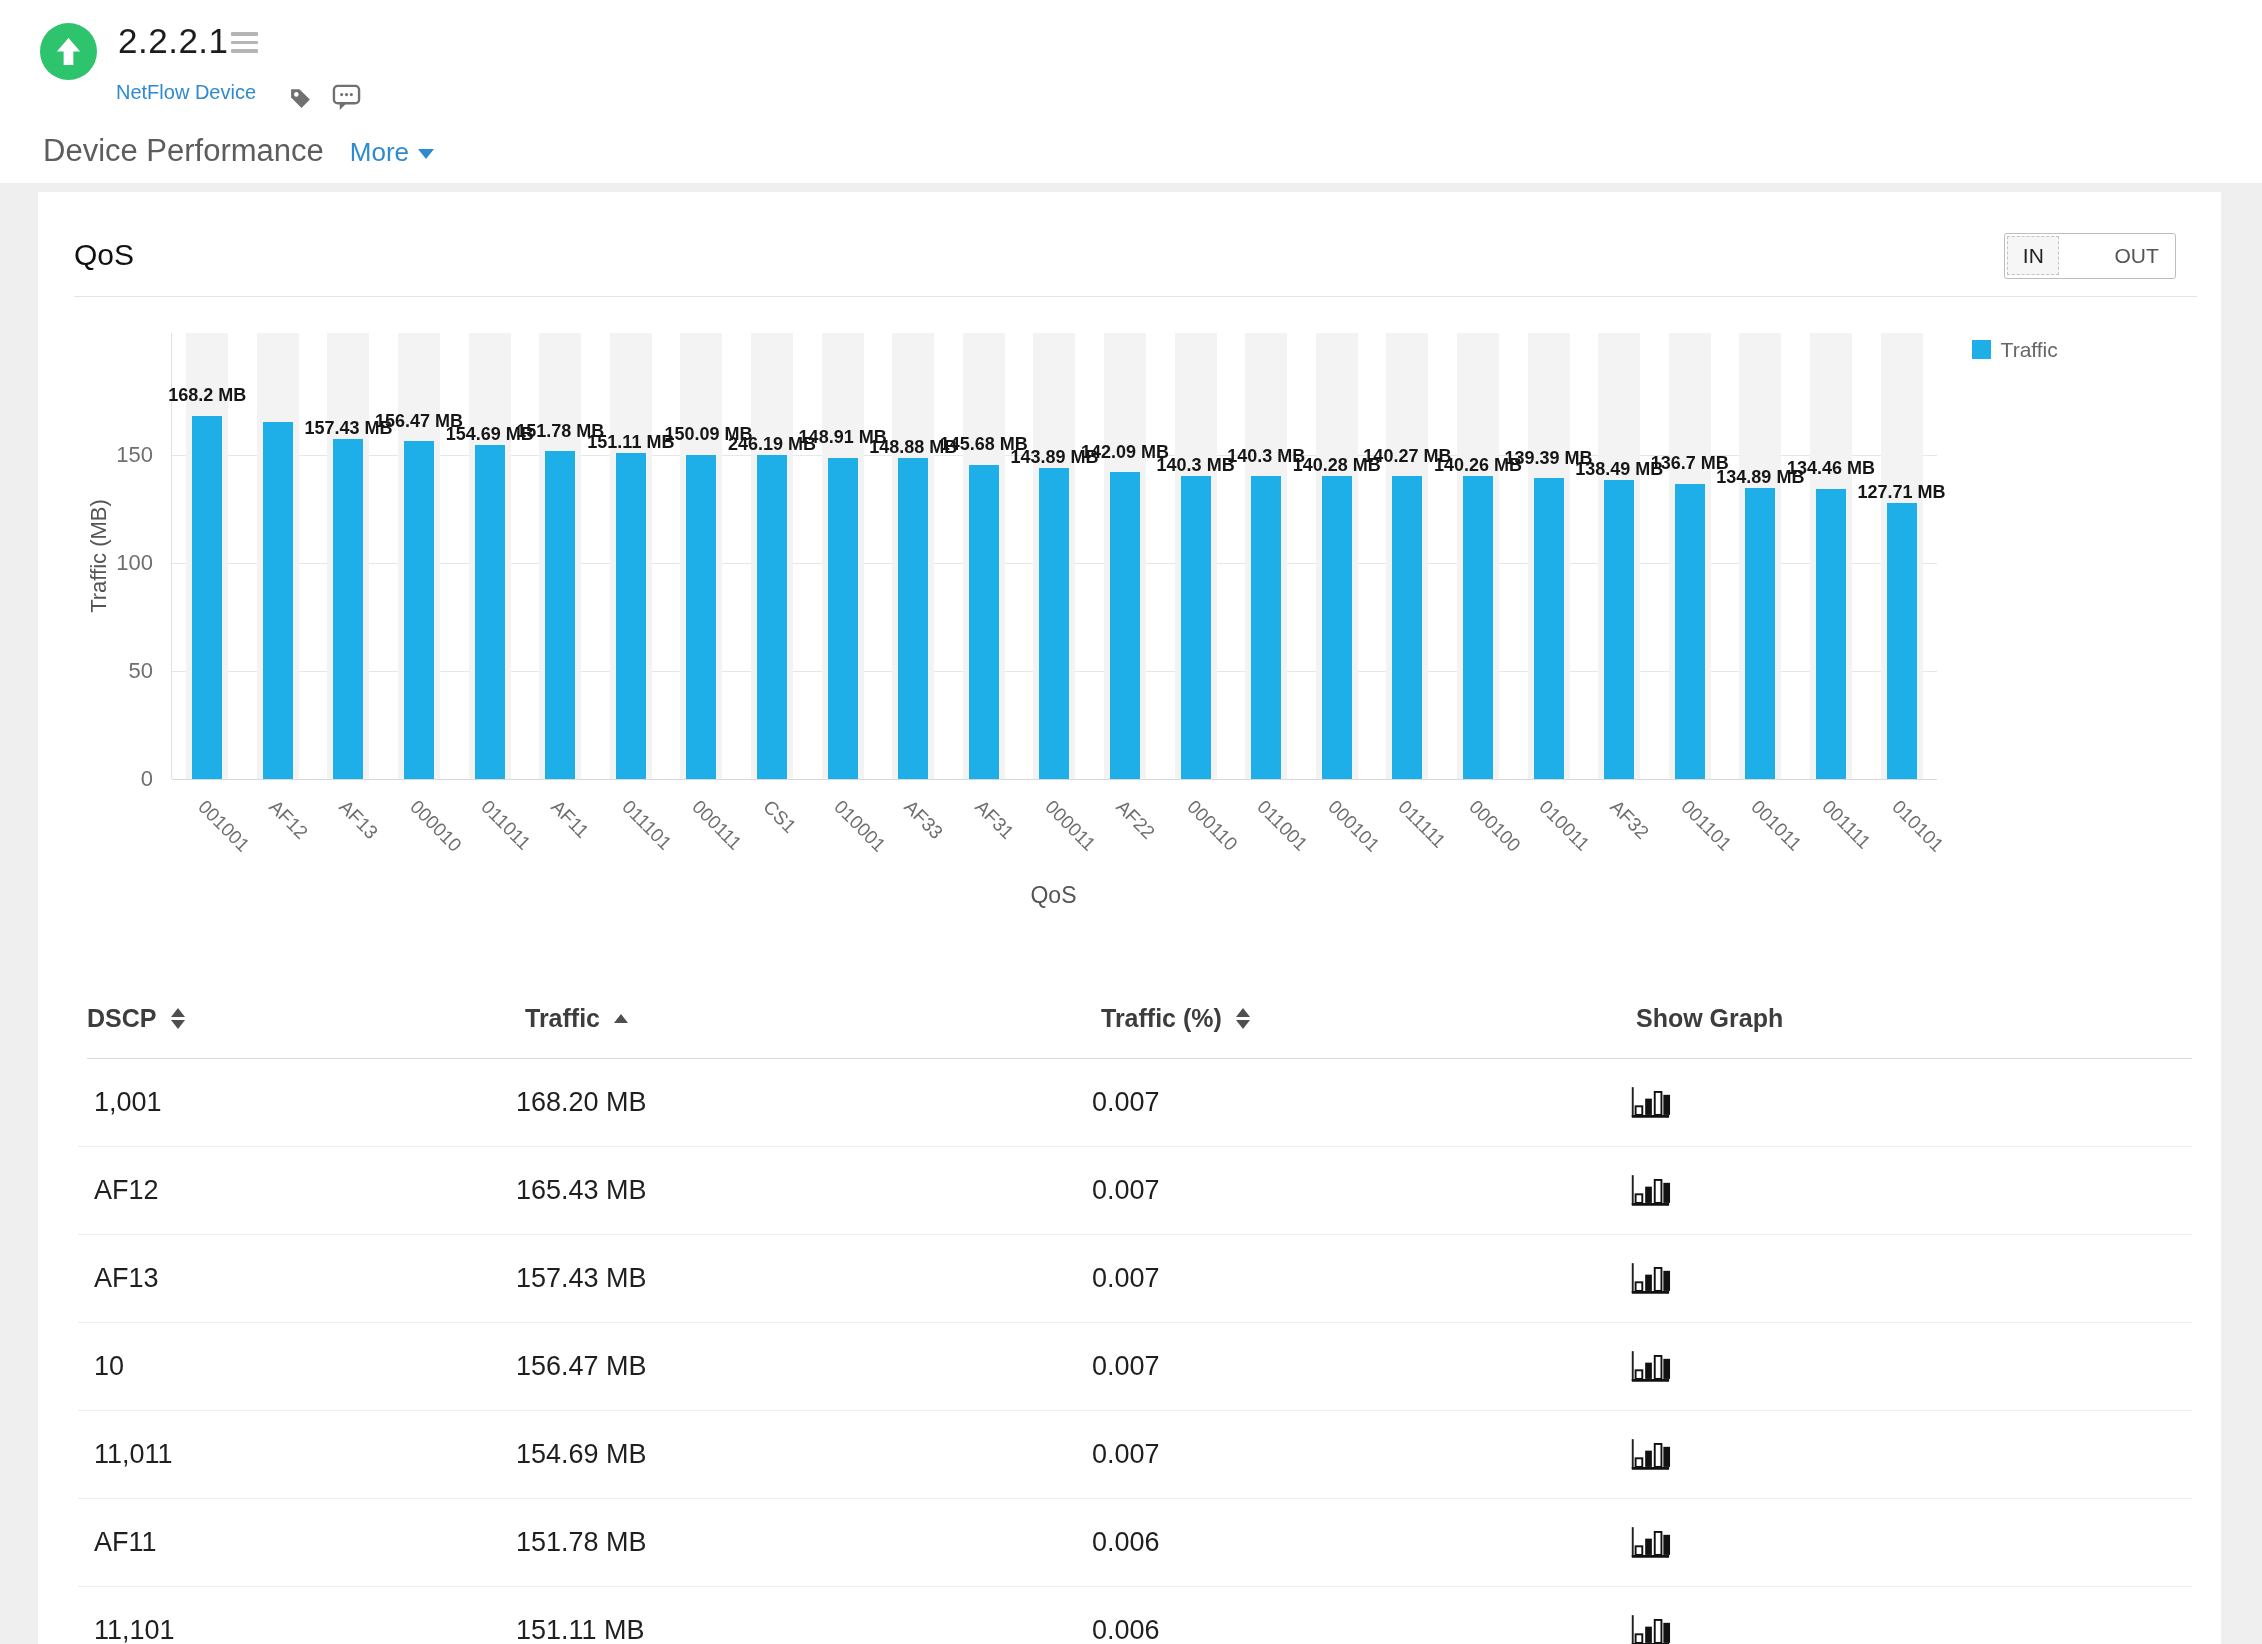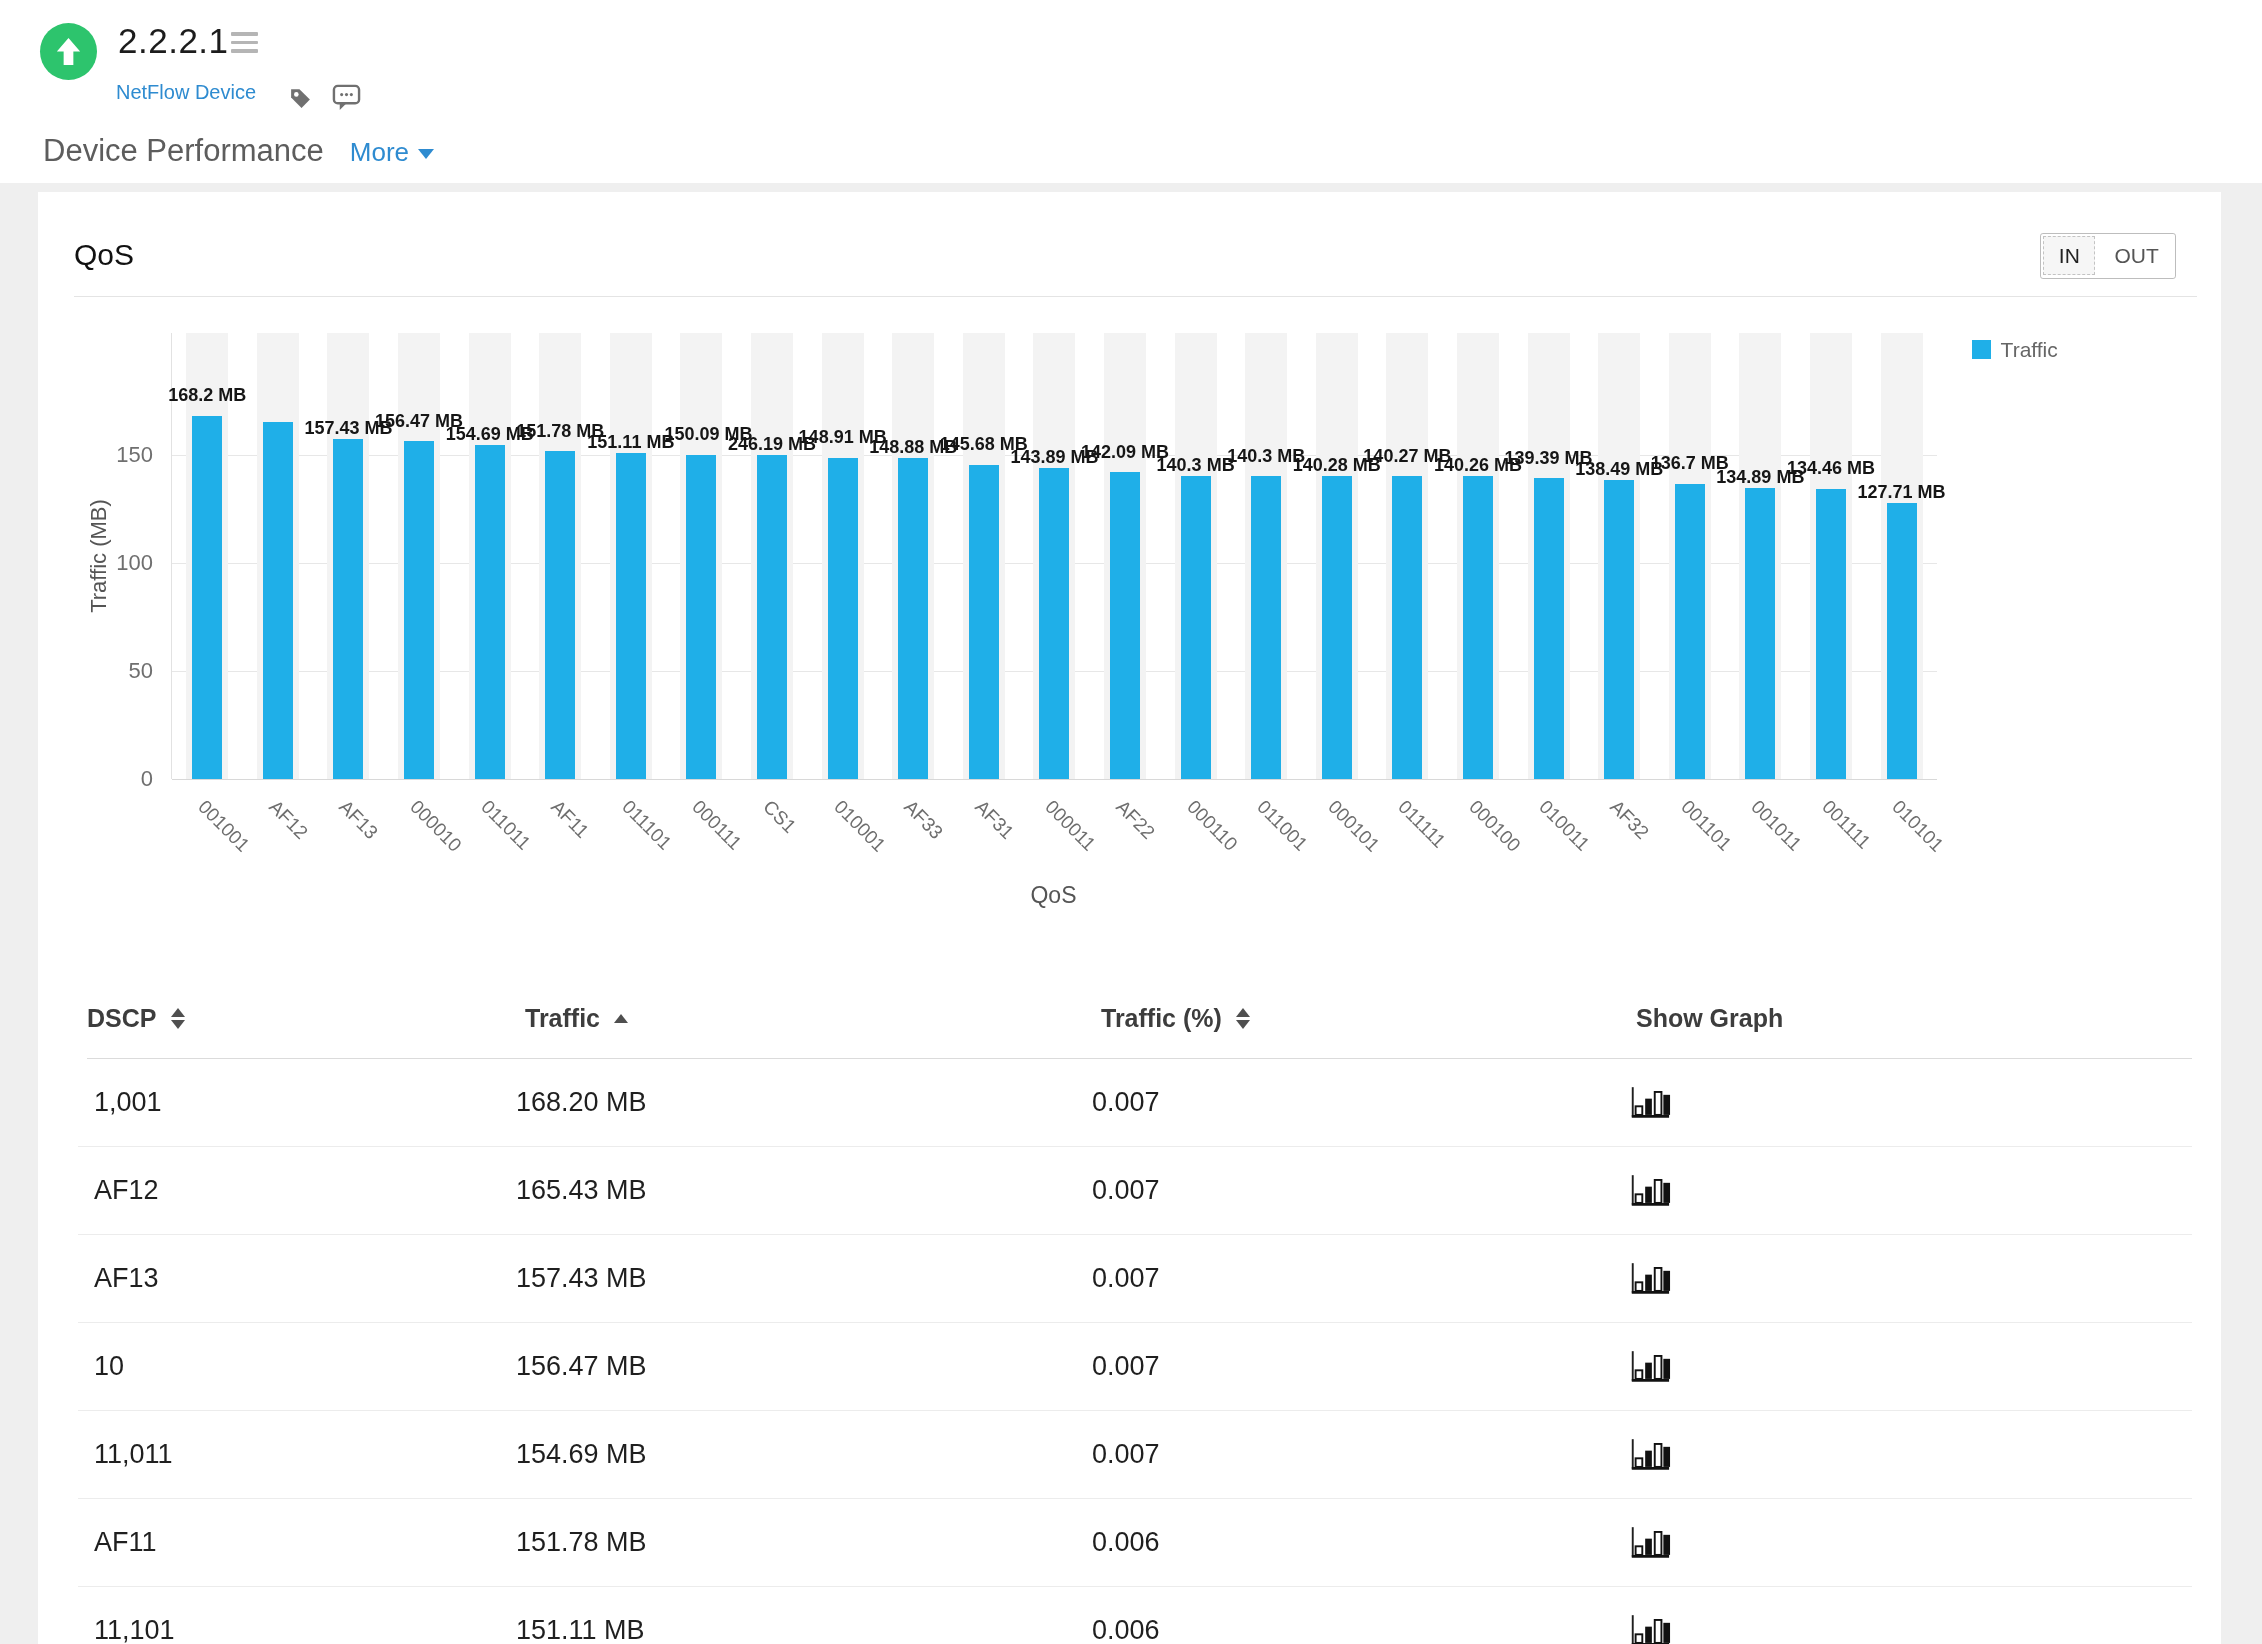--- a/index.html
+++ b/index.html
@@ -23,21 +23,21 @@
   .nav{position:absolute;left:43px;top:133px;display:flex;gap:26px;align-items:baseline;}
   .nav-tab{font-size:31px;color:#5d5d5d;cursor:pointer;position:relative;padding-bottom:21px;white-space:nowrap;}
   .nav-tab.active{color:#111;font-weight:700;}
   .nav-tab.active::after{content:"";position:absolute;left:-1.9px;right:-1.9px;bottom:0;height:5.8px;background:#b1b1b1;}
   .nav-more{font-size:26px;color:#2e8bd0;cursor:pointer;display:flex;align-items:center;gap:8.6px;white-space:nowrap;}
   .nav-more .tri{width:0;height:0;border-left:8.6px solid transparent;border-right:8.6px solid transparent;border-top:10.6px solid #2e8bd0;margin-top:3.8px;}
   
   .content{position:absolute;top:183px;left:0;right:0;bottom:0;background:#efefef;}
   .card{position:absolute;left:38px;top:8.6px;width:2183px;bottom:-38px;background:#ffffff;}
   .panel-title{position:absolute;left:36px;top:46px;font-size:30px;color:#111;}
-  .io-toggle{position:absolute;right:45px;top:41px;height:46px;display:flex;align-items:stretch;border:1px solid #bdbdbd;border-radius:2.9px;background:#fff;box-sizing:border-box;}
+  .io-toggle{position:absolute;right:45px;top:41px;height:46px;display:flex;align-items:stretch;border:1px solid #bdbdbd;border-radius:2.9px;background:#fff;box-sizing:border-box;gap:36px;}
   .io-in{margin:2.9px;padding:0 14.4px;display:flex;align-items:center;background:#f6f6f6;border:1px dashed #c3c3c3;font-size:21px;color:#222;cursor:pointer;}
   .io-out{padding:0 16.3px;display:flex;align-items:center;font-size:21px;color:#555;cursor:pointer;}
   .panel-divider{position:absolute;left:36px;right:24px;top:104px;height:1px;background:#e4e4e4;}
   
   .chart-box{position:absolute;left:0;right:0;top:125px;height:615px;}
   .legend{position:absolute;left:1934px;top:21px;display:flex;align-items:center;gap:9.6px;}
   .legend-swatch{width:19px;height:19px;background:#1fafe8;}
   .legend-label{font-size:21px;color:#666;}
   .y-axis-title{position:absolute;left:61px;top:239px;transform:translate(-50%,-50%) rotate(-90deg);font-size:22px;color:#555;white-space:nowrap;}
   .plot{position:absolute;left:133px;top:16.3px;width:1765px;height:446px;border-left:1px solid #e2e2e2;}

